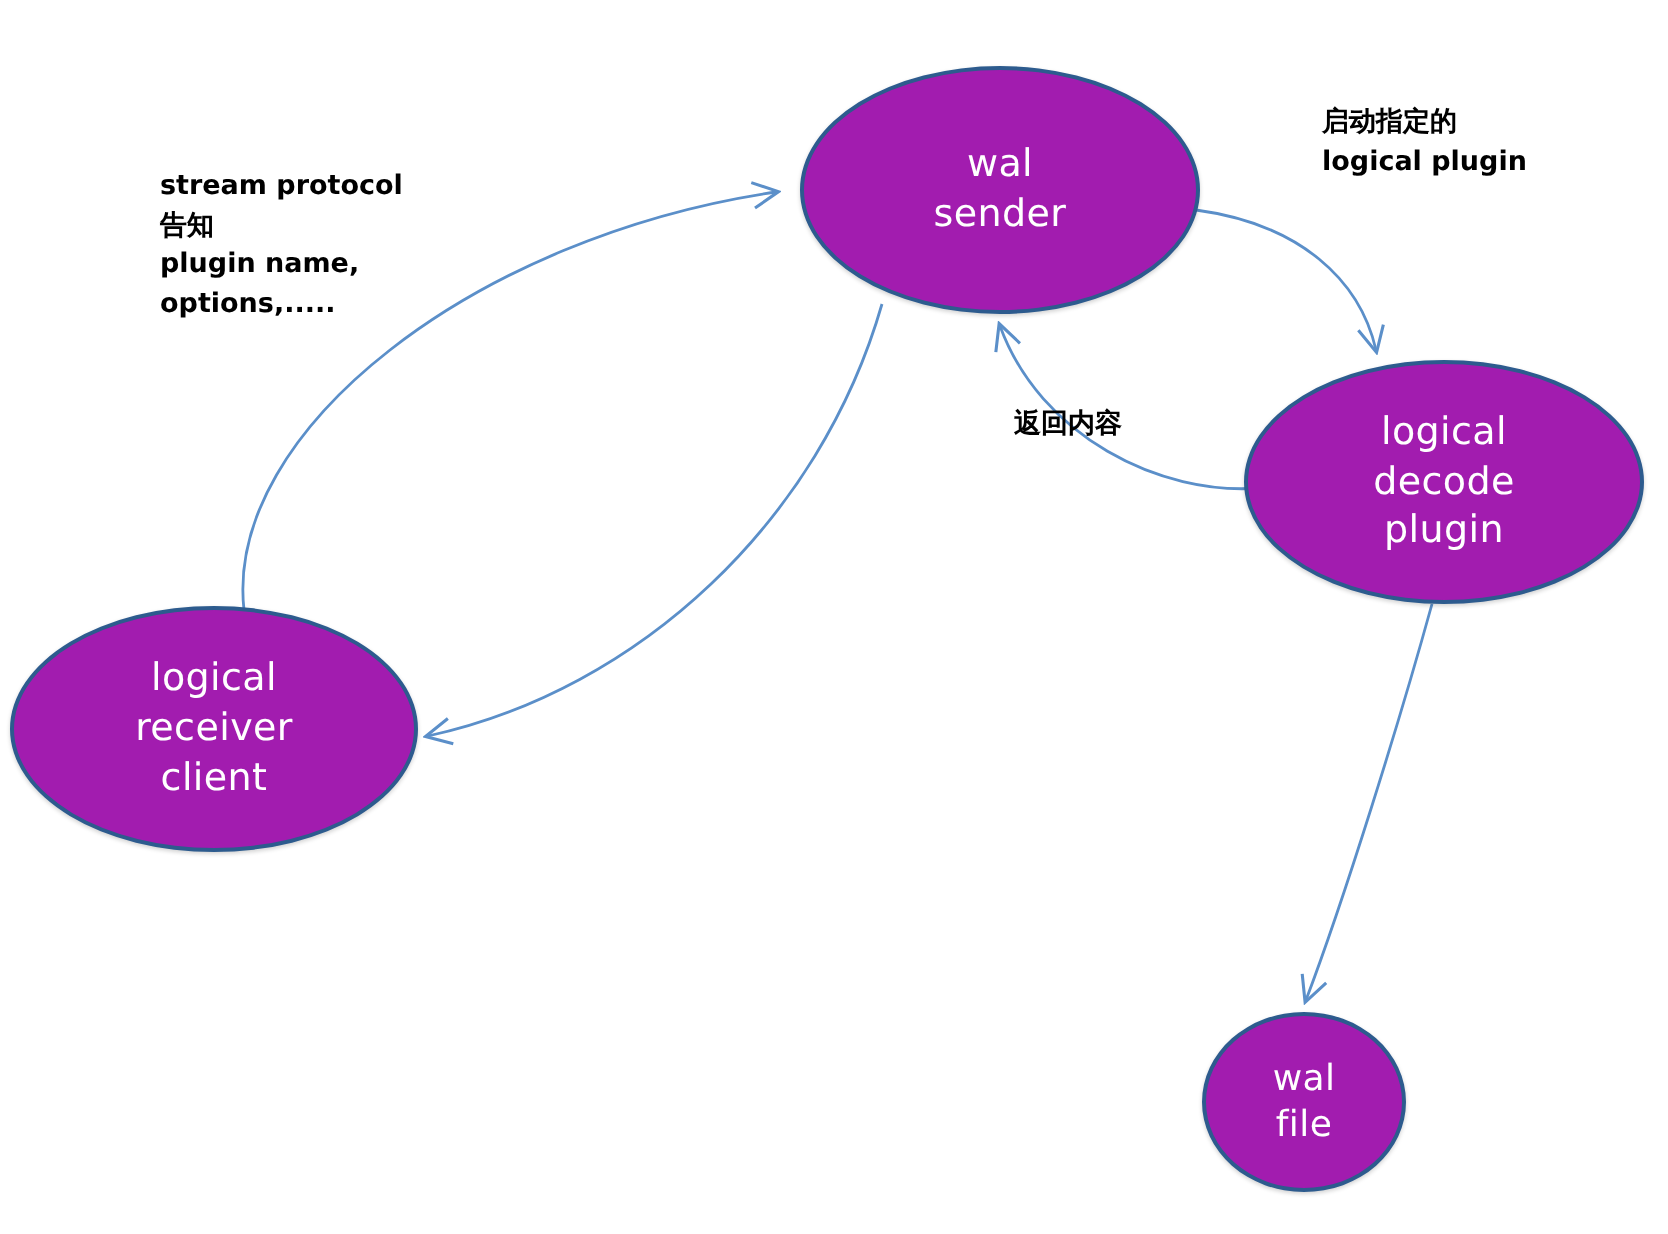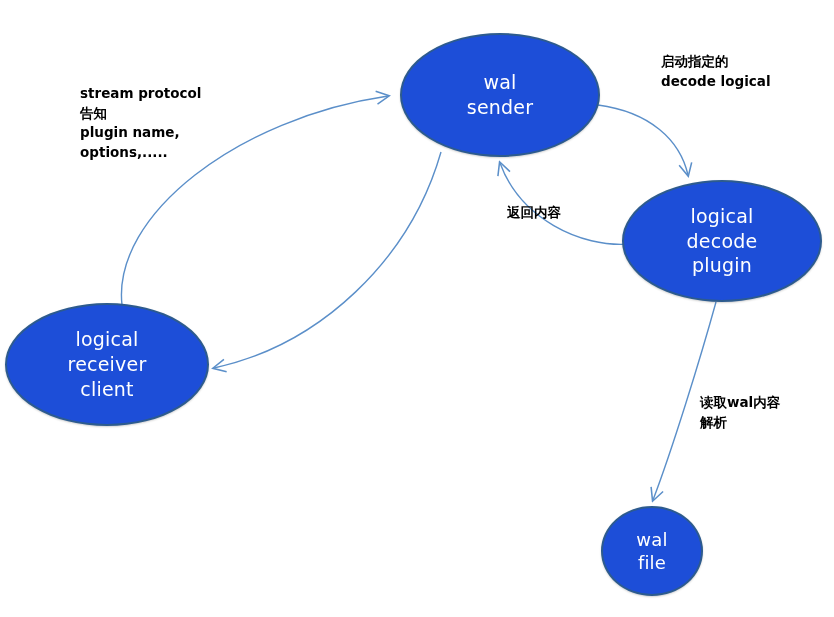--- a/index.html
+++ b/index.html
@@ -21,21 +21,21 @@
     position: absolute;
     left: 0;
     top: 0;
     width: 834px;
     height: 617px;
     pointer-events: none;
   }
   .node {
     position: absolute;
     border-radius: 50%;
-    background: #1d4ed8;
+    background: #a21caf;
     border: 2px solid #2d5b8e;
     box-sizing: border-box;
     display: flex;
     align-items: center;
     justify-content: center;
     box-shadow: 0 1px 2px rgba(0,0,0,0.18);
   }
   .node-label {
     color: #ffffff;
     text-align: center;
@@ -105,21 +105,19 @@
     <div class="node-label small">wal
 file</div>
   </div>
 
   <div class="edge-label" style="left:80px; top:84px;">stream protocol
 告知
 plugin name,
 options,.....</div>
 
   <div class="edge-label" style="left:661px; top:52px;">启动指定的
-decode logical</div>
+logical plugin</div>
 
   <div class="edge-label plain" style="left:507px; top:203px;">返回内容</div>
 
 
-  <div class="edge-label" style="left:700px; top:393px;">读取wal内容
-解析</div>
 
 </div>
 
 </body></html>

